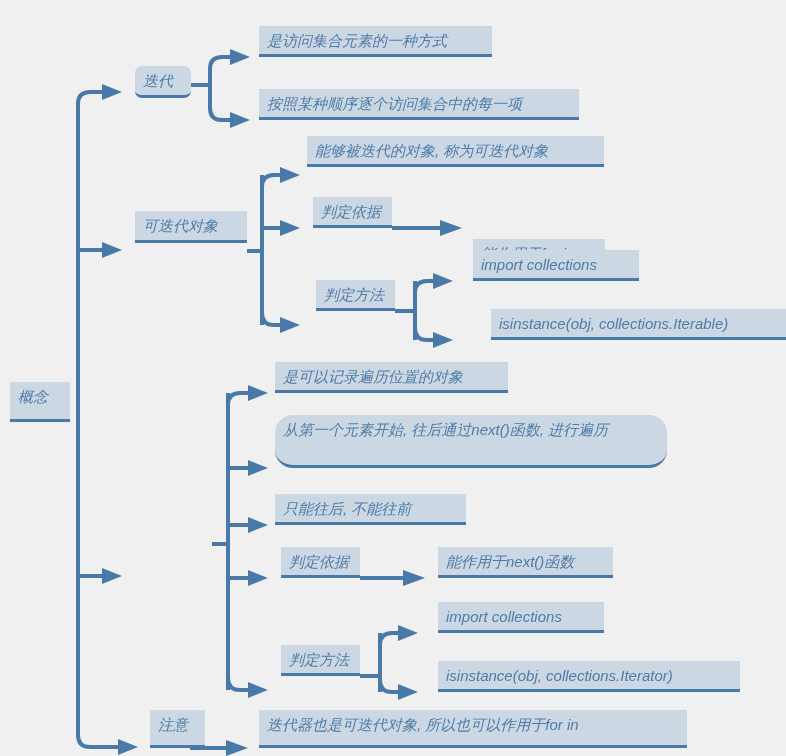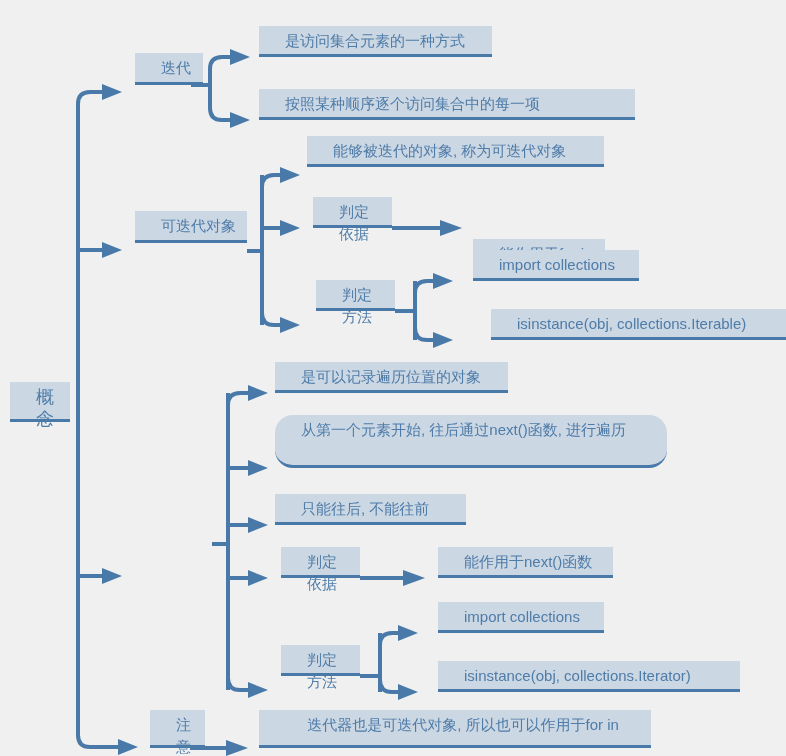--- a/index.html
+++ b/index.html
@@ -15,25 +15,26 @@
     font-family: "Liberation Sans", sans-serif;
   }
   .node {
     position: absolute;
     box-sizing: border-box;
     background: #ccd7e4;
     border-bottom: 3px solid #4879a8;
     color: #4e7ca8;
     font-size: 15px;
     line-height: 22px;
-    padding: 4px 10px 3px 26px;
+    padding: 4px 10px 3px 8px;
     white-space: pre-wrap;
     overflow: visible;
+    font-style: italic;
   }
-  .node.root { font-size: 18px; }
+  .node.root { font-size: 15px; }
   .svglayer {
     position: absolute;
     left: 0; top: 0;
     width: 786px; height: 756px;
     pointer-events: none;
   }
   .conn { fill: none; stroke: #4879a8; stroke-width: 4; }
   .arrow { fill: #4879a8; stroke: none; }
 </style>
 </head>
@@ -98,37 +99,37 @@
     <path class="conn" d="M380,680 Q380,692 392,692 L400,692"></path>
     <path class="arrow" d="M398,625 L418,633 L398,641 Z"></path>
     <path class="arrow" d="M398,684 L418,692 L398,700 Z"></path>
 
     <path class="conn" d="M190,748 L228,748"></path>
     <path class="arrow" d="M226,740 L248,748 L226,756 Z"></path>
   </svg>
 
   <div class="node root" style="left:10px; top:382px; width:60px; height:40px;">概念</div>
 
-  <div class="node" style="left:135px; top:53px; width:68px; height:32px;">迭代</div>
+  <div class="node" style="left:135px; top:66px; width:56px; height:32px;border-radius:7px;">迭代</div>
   <div class="node" style="left:259px; top:26px; width:233px; height:31px;">是访问集合元素的一种方式</div>
-  <div class="node" style="left:259px; top:89px; width:376px; height:31px;">按照某种顺序逐个访问集合中的每一项</div>
+  <div class="node" style="left:259px; top:89px; width:320px; height:31px;">按照某种顺序逐个访问集合中的每一项</div>
 
   <div class="node" style="left:135px; top:211px; width:112px; height:32px;">可迭代对象</div>
   <div class="node" style="left:307px; top:136px; width:297px; height:31px;">能够被迭代的对象, 称为可迭代对象</div>
   <div class="node" style="left:313px; top:197px; width:79px; height:31px;">判定依据</div>
   <div class="node" style="left:473px; top:197px; width:132px; height:31px;margin-top:42px;">能作用于for in</div>
   <div class="node" style="left:316px; top:280px; width:79px; height:31px;">判定方法</div>
   <div class="node" style="left:473px; top:250px; width:166px; height:31px;">import collections</div>
   <div class="node" style="left:469px; top:309px; width:302px; height:31px;margin-left:22px;">isinstance(obj, collections.Iterable)</div>
 
   <div class="node" style="left:275px; top:362px; width:233px; height:31px;">是可以记录遍历位置的对象</div>
   <div class="node" style="left:275px; top:415px; width:392px; height:53px;border-radius:18px;">从第一个元素开始, 往后通过next()函数, 进行遍历</div>
   <div class="node" style="left:275px; top:494px; width:191px; height:31px;">只能往后, 不能往前</div>
   <div class="node" style="left:281px; top:547px; width:79px; height:31px;">判定依据</div>
   <div class="node" style="left:438px; top:547px; width:175px; height:31px;">能作用于next()函数</div>
   <div class="node" style="left:281px; top:645px; width:79px; height:31px;">判定方法</div>
   <div class="node" style="left:438px; top:602px; width:166px; height:31px;">import collections</div>
   <div class="node" style="left:438px; top:661px; width:302px; height:31px;">isinstance(obj, collections.Iterator)</div>
 
   <div class="node" style="left:150px; top:710px; width:55px; height:38px;">注意</div>
-  <div class="node" style="left:259px; top:710px; width:392px; height:38px;text-align:center;">迭代器也是可迭代对象, 所以也可以作用于for in</div>
+  <div class="node" style="left:259px; top:710px; width:428px; height:38px;">迭代器也是可迭代对象, 所以也可以作用于for in</div>
 
 </div>
 
 </body></html>

